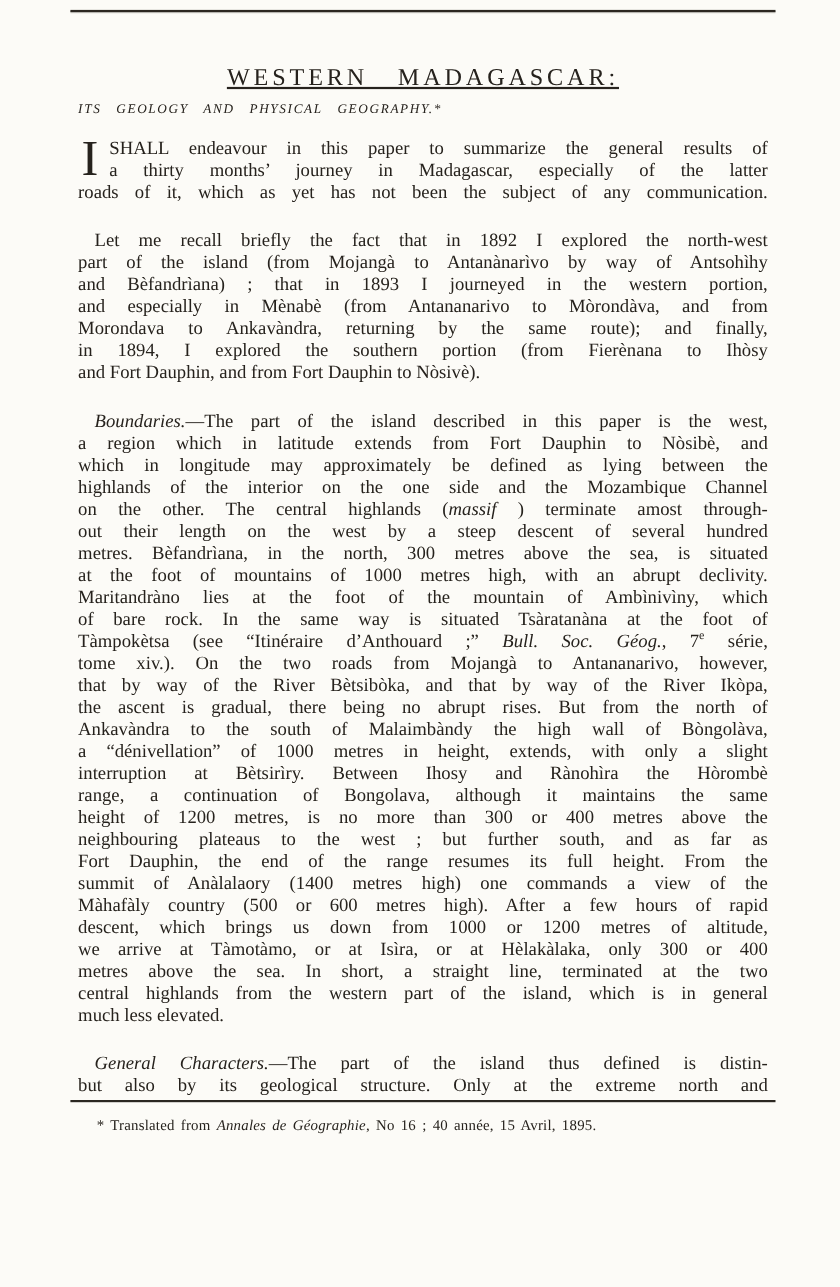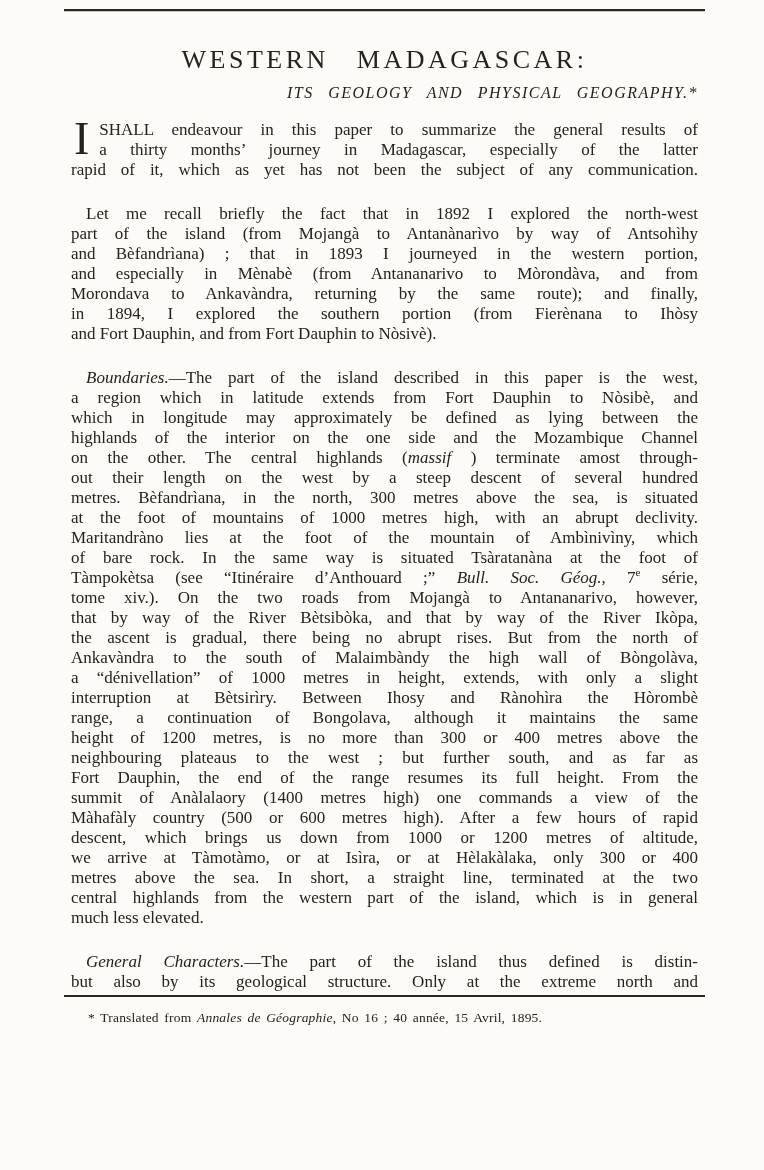--- a/index.html
+++ b/index.html
@@ -17,26 +17,26 @@
   .header-row { position:relative; margin-top:76px; height:20px; }
   .journal-title {
     text-align:center; font-style:italic;
     font-size:16px; letter-spacing:1.5px; word-spacing:5px;
   }
   .page-number { position:absolute; right:26px; top:1px; font-size:15px; letter-spacing:2px; }
 
   .header-rule { margin:9px -7px 0 -7px; height:2px; background:#2b2721; box-shadow:0 1px 0 rgba(43,39,33,.25); }
 
   .article-title {
-    margin-top:34px; text-align:center;
-    font-size:26px; letter-spacing:3.5px; word-spacing:18px;
+    margin-top:46px; text-align:center;
+    font-size:22px; letter-spacing:3.5px; word-spacing:18px;text-decoration:underline;
   }
   .article-subtitle {
-    margin-top:9px; text-align:right; font-style:italic;
-    font-size:16px; letter-spacing:1.5px; word-spacing:9px;
+    margin-top:9px; text-align:left; font-style:italic;
+    font-size:12px; letter-spacing:1.5px; word-spacing:9px;
   }
 
   .article-body { margin-top:18px; font-size:17px; line-height:20px; }
   .line { text-align:justify; text-align-last:justify; }
   .line.lastline { text-align-last:left; }
   .line.indent { text-indent:15px;margin-top:24px; }
   .it { font-style:italic; }
   sup { font-size:11px; line-height:0; vertical-align:super; }
   .dropcap {
     float:left;
@@ -56,21 +56,21 @@
 
     <div class="header-rule"></div>
 
     <div class="article-title">WESTERN MADAGASCAR:</div>
     <div class="article-subtitle">ITS GEOLOGY AND PHYSICAL GEOGRAPHY.*</div>
 
     <div class="article-body">
         <div class="para">
           <div class="line"><span class="dropcap">I</span><span>SHALL endeavour in this paper to summarize the general results of</span></div>
           <div class="line"><span>a thirty months’ journey in Madagascar, especially of the latter</span></div>
-          <div class="line"><span>rapid of it, which as yet has not been the subject of any communication.</span></div>
+          <div class="line"><span>roads of it, which as yet has not been the subject of any communication.</span></div>
         </div>
         <div class="para">
           <div class="line indent"><span>Let me recall briefly the fact that in 1892 I explored the north-west</span></div>
           <div class="line"><span>part of the island (from Mojangà to Antanànarìvo by way of Antsohìhy</span></div>
           <div class="line"><span>and Bèfandrìana) ; that in 1893 I journeyed in the western portion,</span></div>
           <div class="line"><span>and especially in Mènabè (from Antananarivo to Mòrondàva, and from</span></div>
           <div class="line"><span>Morondava to Ankavàndra, returning by the same route); and finally,</span></div>
           <div class="line"><span>in 1894, I explored the southern portion (from Fierènana to Ihòsy</span></div>
           <div class="line lastline"><span>and Fort Dauphin, and from Fort Dauphin to Nòsivè).</span></div>
         </div>

